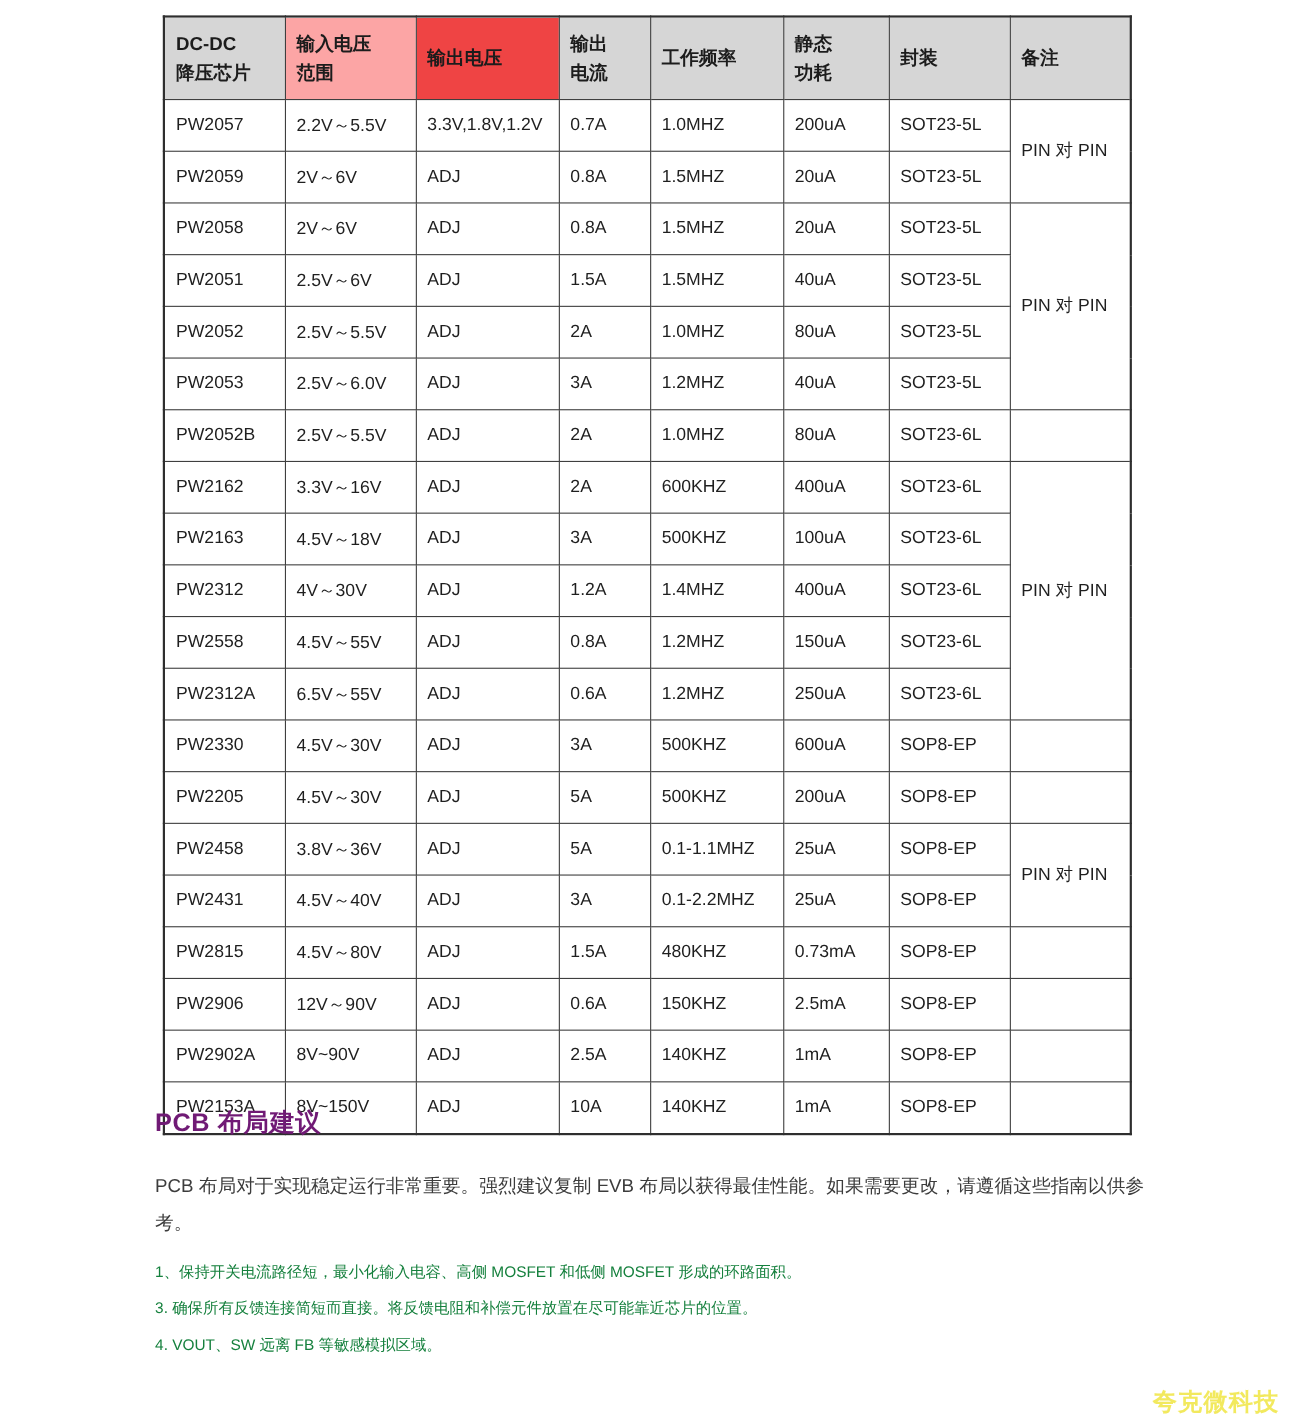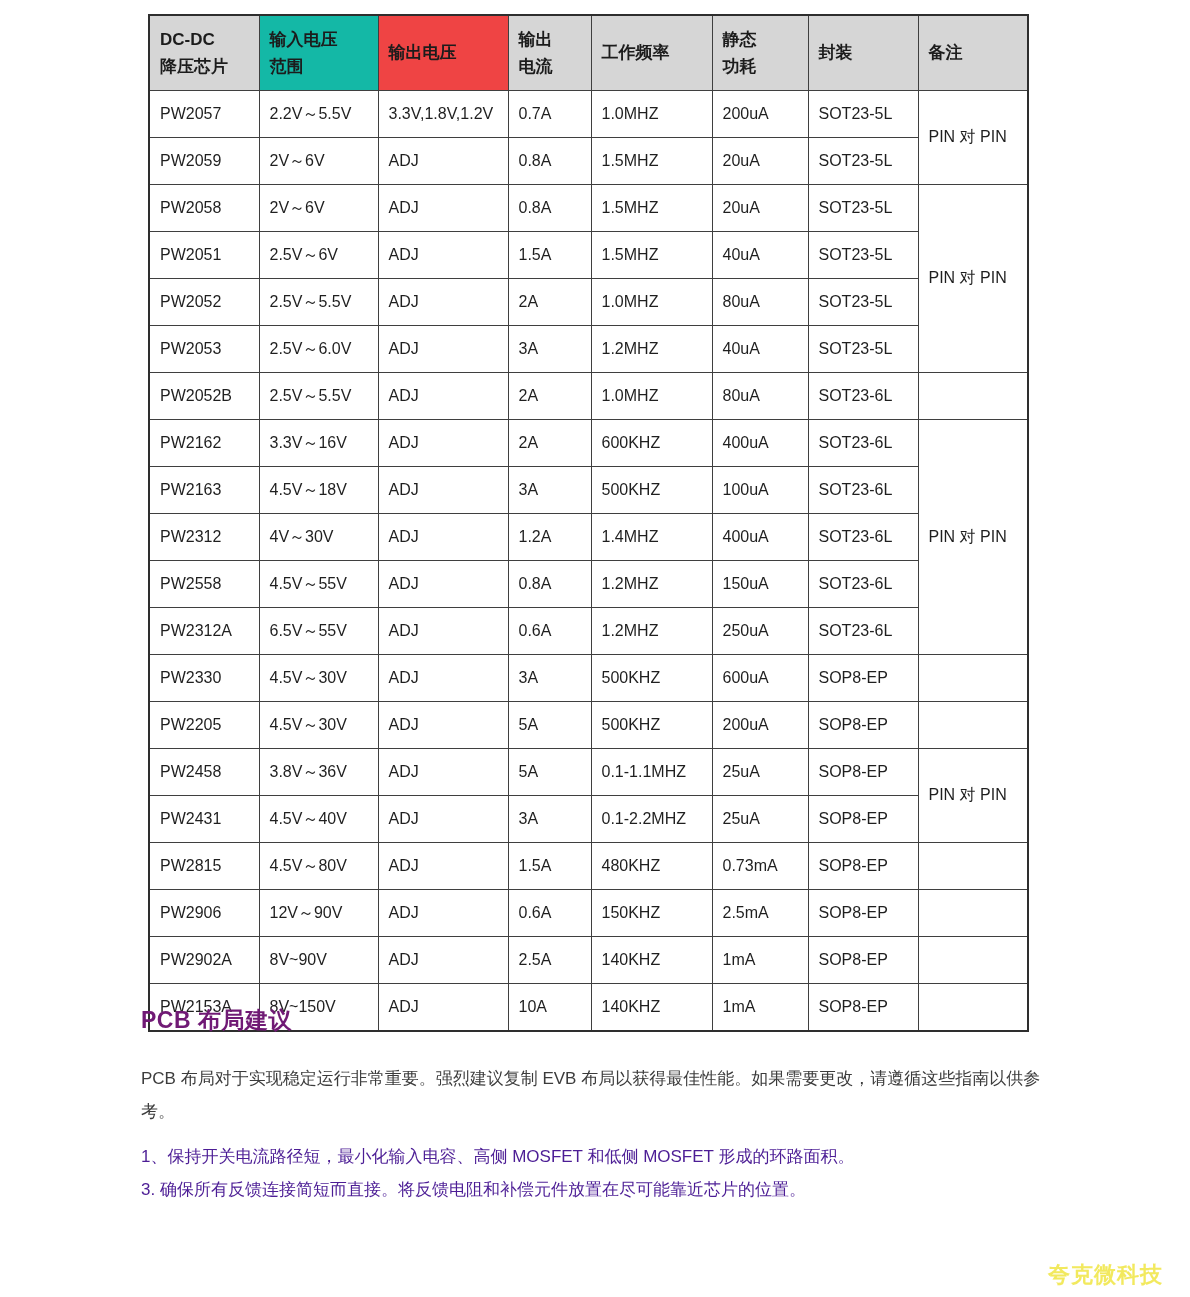--- a/index.html
+++ b/index.html
@@ -20,21 +20,21 @@
   }
   .chip-table thead th {
     background:#d6d6d6; font-size:17px; font-weight:bold;
     height:70px; white-space:pre-line; line-height:1.6;
   }
   .chip-table tbody td { height:42px; white-space:nowrap; color:#1f1f1f; }
   .note-cell { vertical-align:top; padding-top:10px; }
   .pcb-section { position:absolute; left:141px; top:1005px; width:916px; }
   .pcb-title { font-size:23px; font-weight:bold; margin:0 0 26px 0; letter-spacing:0.5px; }
   .pcb-intro { font-size:17px; line-height:33px; color:#3c3c3c; margin:0 0 12px 0; }
-  .guideline { font-size:17px; line-height:33px; color:#4c1d95; white-space:normal; }
+  .guideline { font-size:14px; line-height:33px; color:#15803d; white-space:normal; }
   .watermark {
     position:absolute; left:1048px; top:1260px;
     font-size:22px; font-weight:bold; letter-spacing:1px;
   }
 </style>
 </head>
 <body>
 
 <div class="page">
 
@@ -46,21 +46,21 @@
       <col style="width:83px">
         <col style="width:121px">
         <col style="width:96px">
       <col style="width:110px">
         <col style="width:110px">
     </colgroup>
     <thead>
       <tr>
           <th style="background: rgb(214, 214, 214);">DC-DC
 降压芯片</th>
-          <th style="background: #14b8a6;">输入电压
+          <th style="background: #fca5a5;">输入电压
 范围</th>
           <th style="background: #ef4444;">输出电压</th>
           <th style="background: rgb(214, 214, 214);">输出
 电流</th>
           <th style="background: rgb(214, 214, 214); margin-top: 16px;">工作频率</th>
           <th style="background: rgb(214, 214, 214);">静态
 功耗</th>
           <th style="background: rgb(214, 214, 214);">封装</th>
           <th style="background: rgb(214, 214, 214);">备注</th>
         </tr>
@@ -259,18 +259,19 @@
         </tr>
       </tbody>
   </table>
 
   <div class="pcb-section">
     <h2 class="pcb-title" style="color: #701a75;">PCB 布局建议</h2>
     <p class="pcb-intro">PCB 布局对于实现稳定运行非常重要。强烈建议复制 EVB 布局以获得最佳性能。如果需要更改，请遵循这些指南以供参考。</p>
     <div>
         <div class="guideline">1、保持开关电流路径短，最小化输入电容、高侧 MOSFET 和低侧 MOSFET 形成的环路面积。</div>
         <div class="guideline">3. 确保所有反馈连接简短而直接。将反馈电阻和补偿元件放置在尽可能靠近芯片的位置。</div>
+        <div class="guideline">4. VOUT、SW 远离 FB 等敏感模拟区域。</div>
       </div>
   </div>
 
   <div class="watermark" style="color: rgb(242, 233, 94);">夸克微科技</div>
 
 </div>
 
 </body></html>

